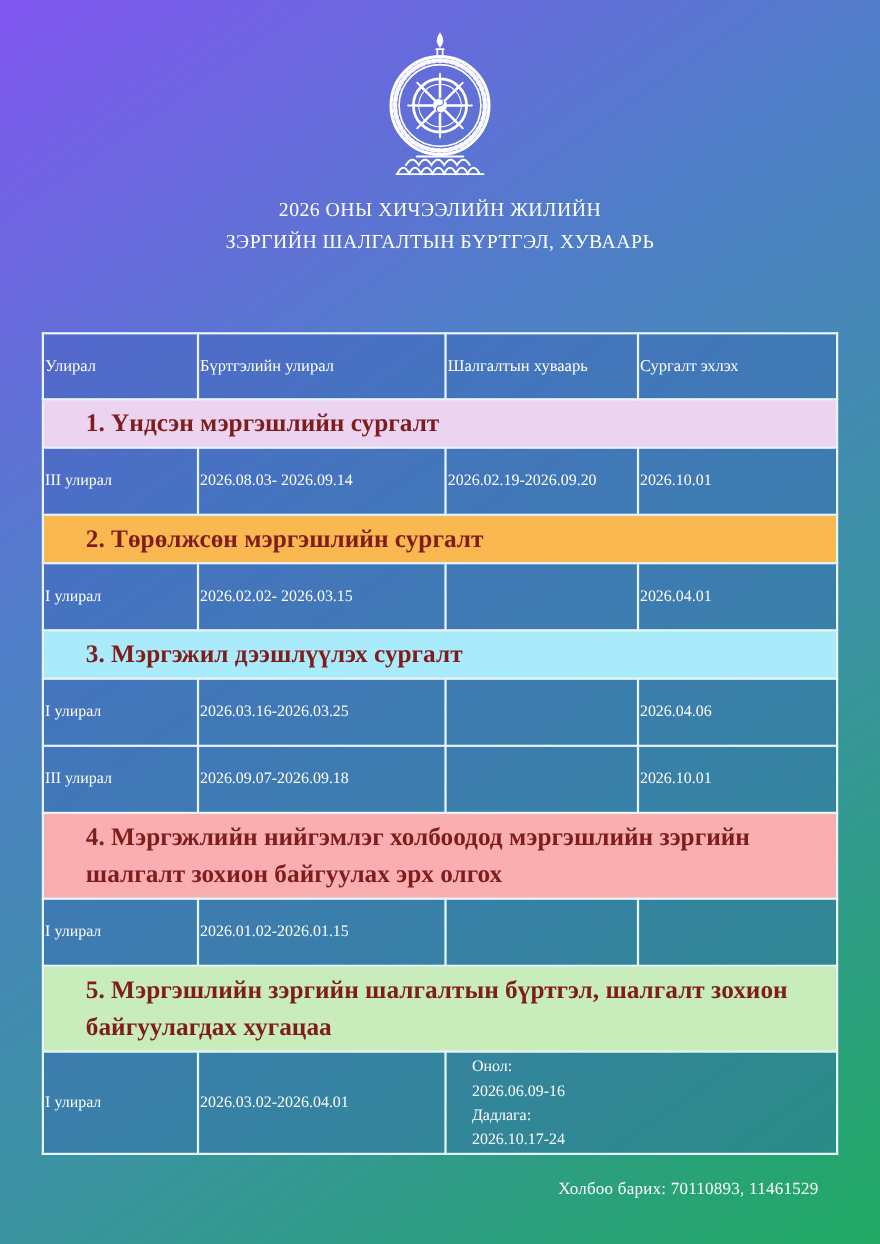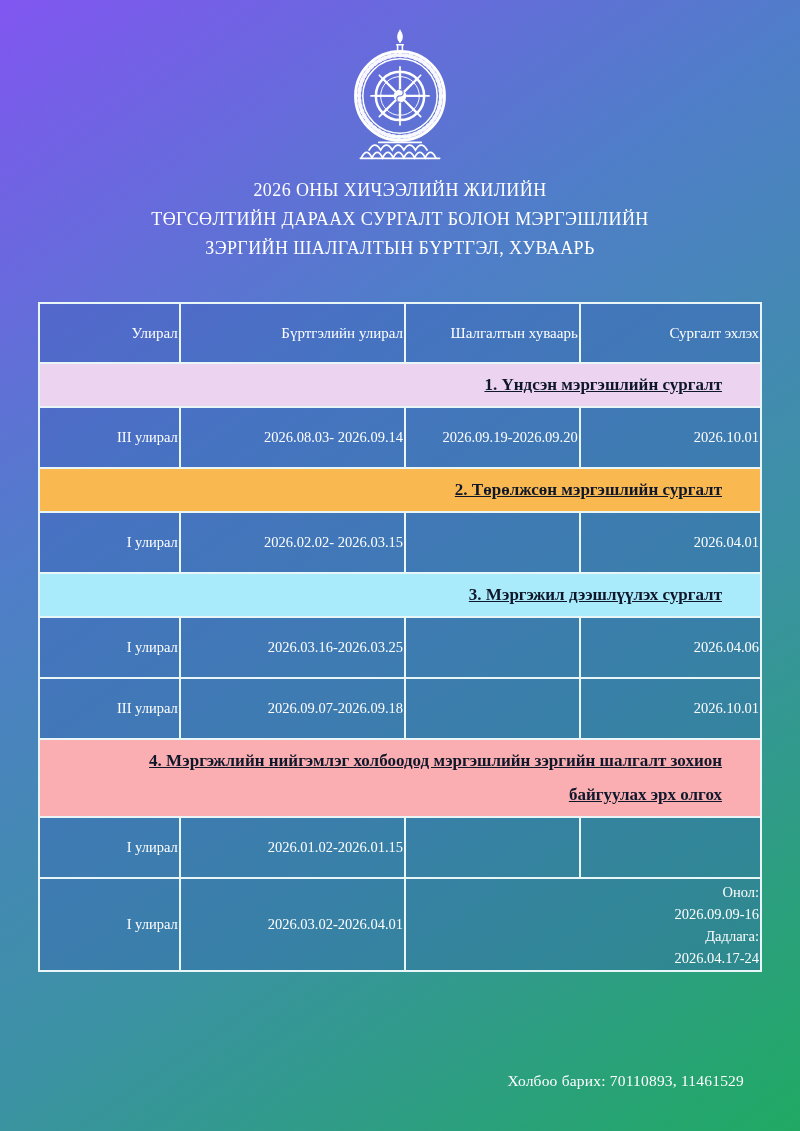--- a/index.html
+++ b/index.html
@@ -28,49 +28,49 @@
   }
   table.schedule {
     position: absolute;
     left: 38px; top: 302px;
     width: 724px;
     border-collapse: collapse;
     table-layout: fixed;
   }
   .schedule th, .schedule td {
     border: 2px solid #E9F6F8;
-    text-align: right;
+    text-align: left;
     vertical-align: middle;
     overflow: hidden;
   }
   .schedule th.col-head {
     height: 56px;
     font-weight: normal;
     font-size: 15px;
     color: #ffffff;
     background: rgba(55, 95, 180, 0.35);
   }
   .schedule td.cell {
     height: 57px;
     font-size: 14.5px;
     color: #ffffff;
     background: rgba(55, 95, 180, 0.35);
   }
   .schedule tr.tall td.cell { height: 89px; }
   .schedule td.band {
     font-weight: bold;
-    font-size: 17px;
-    color: #0f172a;
+    font-size: 23px;
+    color: #7f1d1d;
     line-height: 34px;
     padding: 4px 38px;
-    text-decoration: underline;
   }
   .schedule td.merged .mline {
     line-height: 22px;
     font-size: 14.5px;
+    margin-left: 22px;
   }
   .footer {
     position: absolute;
     right: 56px; top: 1072px;
     color: #ffffff;
     font-size: 15.5px;
     letter-spacing: 0.2px;
   }
 </style>
 </head>
@@ -106,21 +106,20 @@
           <path d="M28 126 q6 -10 12 0 q6 -10 12 0 q6 -10 12 0 q6 -10 12 0 q6 -10 12 0"></path>
           <path d="M20 134 q5.5 -11 11 0 q5.5 -11 11 0 q5.5 -11 11 0 q5.5 -11 11 0 q5.5 -11 11 0 q5.5 -11 11 0 q5.5 -11 11 0"></path>
           <path d="M19 134.5 h82"></path>
         </g>
       </g>
     </svg>
   </div>
 
   <div class="title">
     <div>2026 ОНЫ ХИЧЭЭЛИЙН ЖИЛИЙН</div>
-    <div>ТӨГСӨЛТИЙН ДАРААХ СУРГАЛТ БОЛОН МЭРГЭШЛИЙН</div>
     <div>ЗЭРГИЙН ШАЛГАЛТЫН БҮРТГЭЛ, ХУВААРЬ</div>
   </div>
 
   <table class="schedule">
     <colgroup>
       <col style="width:19.5%">
         <col style="width:31.2%">
         <col style="width:24.2%">
         <col style="width:25.1%">
     </colgroup>
@@ -130,21 +129,21 @@
           <th class="col-head">Бүртгэлийн улирал</th>
           <th class="col-head">Шалгалтын хуваарь</th>
           <th class="col-head">Сургалт эхлэх</th>
         </tr>
         <tr>
           <td class="band" colspan="4" style="background: rgb(236, 211, 240);">1. Үндсэн мэргэшлийн сургалт</td>
         </tr>
         <tr>
           <td class="cell">III улирал</td>
           <td class="cell">2026.08.03- 2026.09.14</td>
-          <td class="cell">2026.09.19-2026.09.20</td>
+          <td class="cell">2026.02.19-2026.09.20</td>
           <td class="cell">2026.10.01</td>
         </tr>
         <tr>
           <td class="band" colspan="4" style="background: rgb(250, 184, 80);">2. Төрөлжсөн мэргэшлийн сургалт</td>
         </tr>
         <tr>
           <td class="cell">I улирал</td>
           <td class="cell">2026.02.02- 2026.03.15</td>
           <td class="cell"></td>
           <td class="cell">2026.04.01</td>
@@ -166,28 +165,31 @@
         </tr>
         <tr>
           <td class="band" colspan="4" style="background: rgb(251, 174, 177);">4. Мэргэжлийн нийгэмлэг холбоодод мэргэшлийн зэргийн шалгалт зохион байгуулах эрх олгох</td>
         </tr>
         <tr>
           <td class="cell">I улирал</td>
           <td class="cell">2026.01.02-2026.01.15</td>
           <td class="cell"></td>
           <td class="cell"></td>
         </tr>
+        <tr>
+          <td class="band" colspan="4" style="background: rgb(200, 237, 186);">5. Мэргэшлийн зэргийн шалгалтын бүртгэл, шалгалт зохион байгуулагдах хугацаа</td>
+        </tr>
         <tr class="tall">
           <td class="cell">I улирал</td>
           <td class="cell">2026.03.02-2026.04.01</td>
           <td class="cell merged" colspan="2">
             <div class="mline">Онол:</div>
-            <div class="mline">2026.09.09-16</div>
+            <div class="mline">2026.06.09-16</div>
             <div class="mline">Дадлага:</div>
-            <div class="mline">2026.04.17-24</div>
+            <div class="mline">2026.10.17-24</div>
           </td>
         </tr>
       </tbody>
   </table>
 
   <div class="footer">Холбоо барих: 70110893, 11461529</div>
 
 </div>
 
 </body></html>

